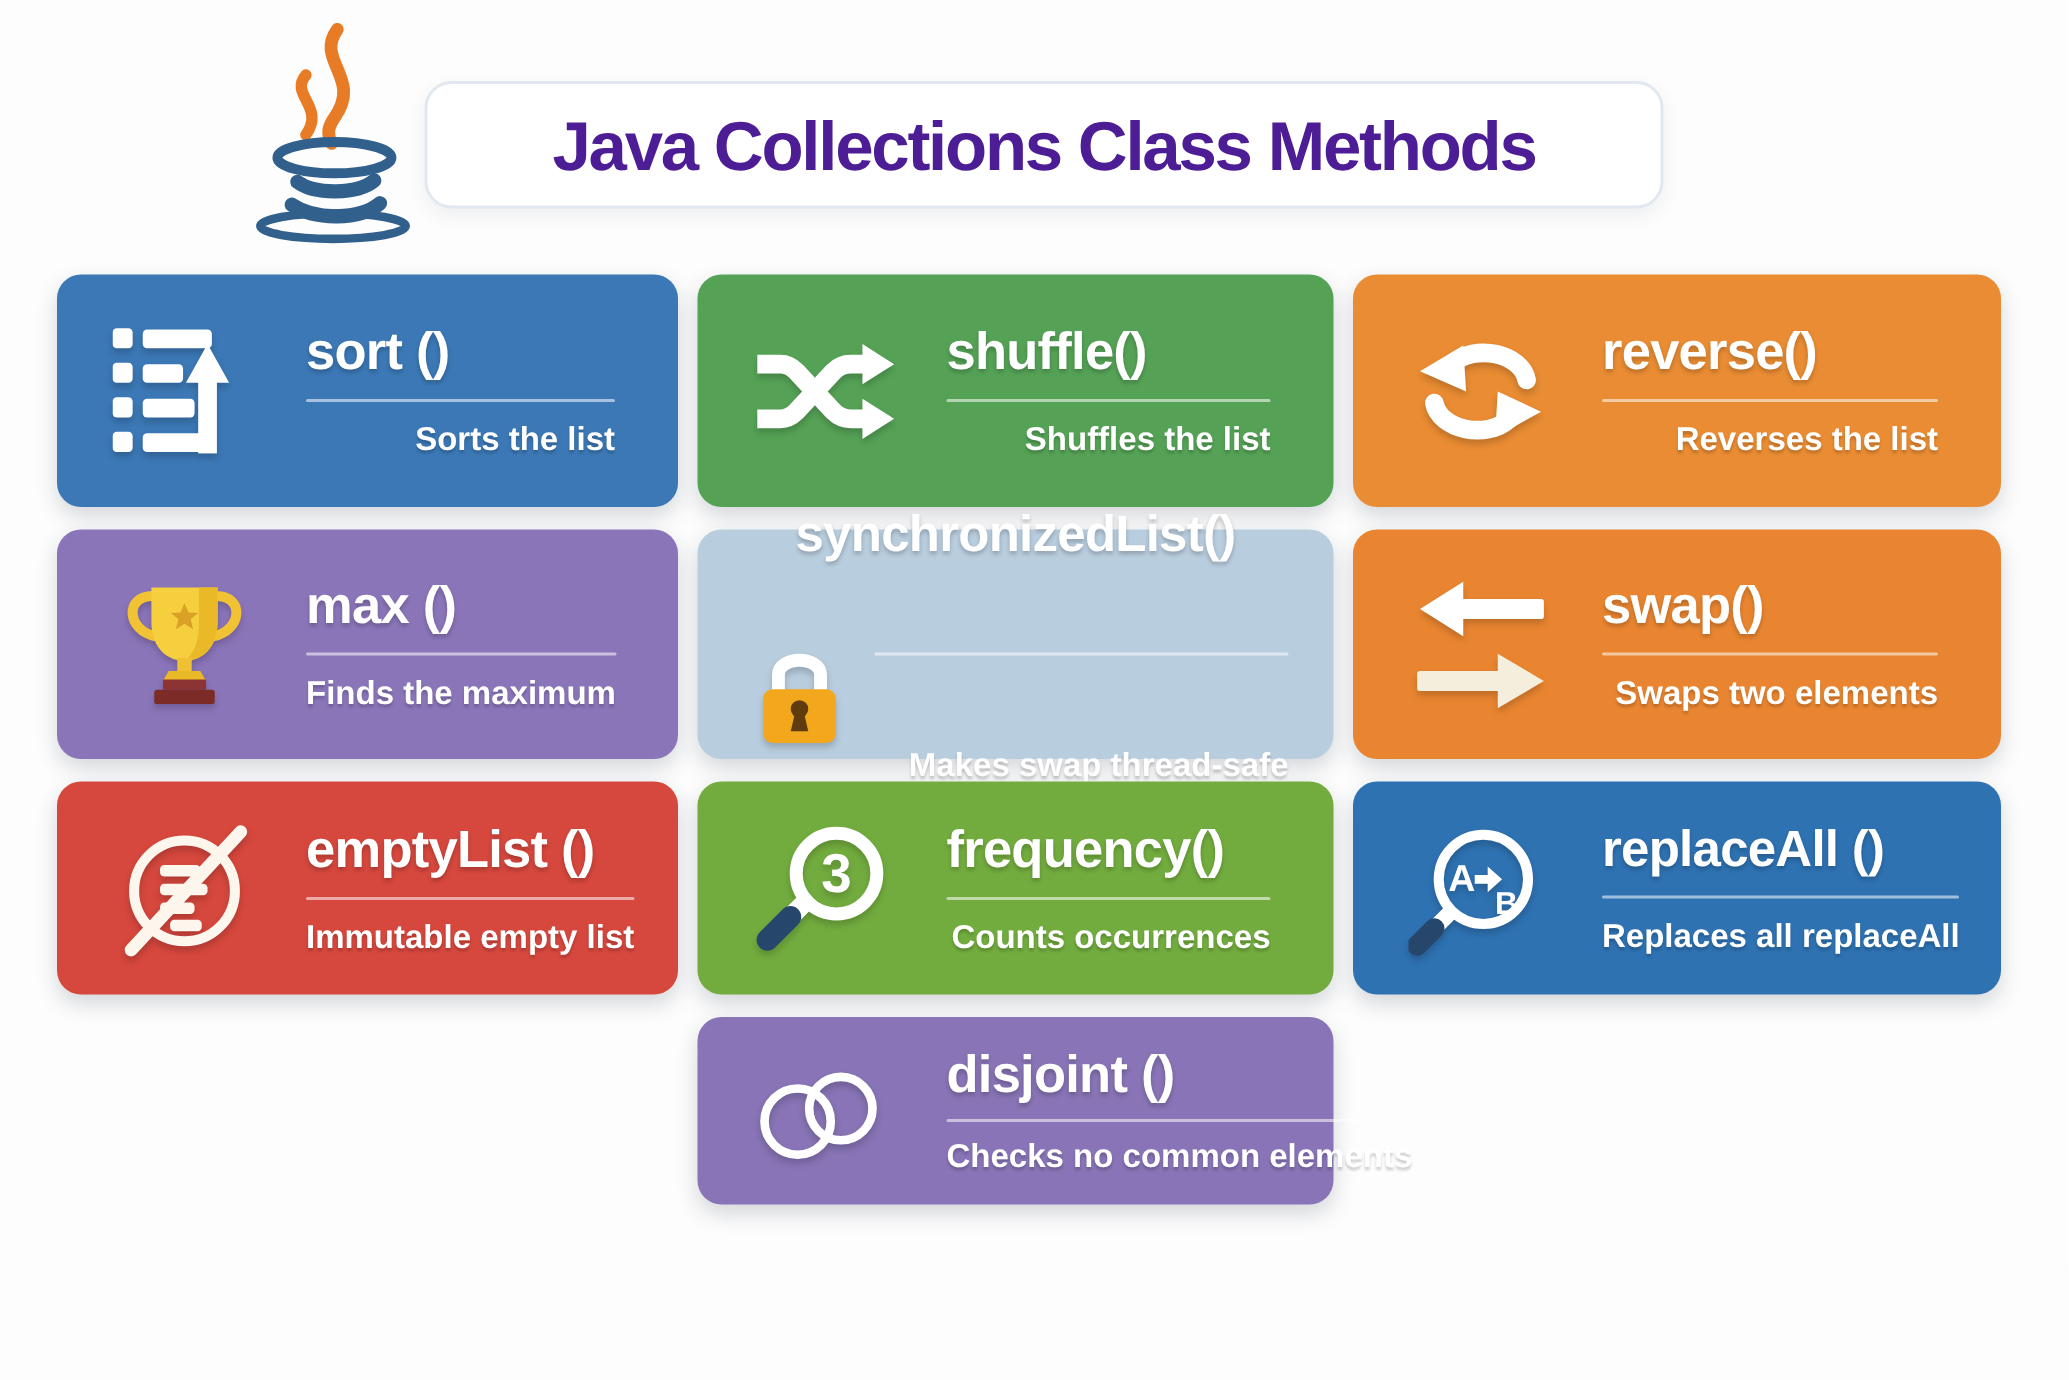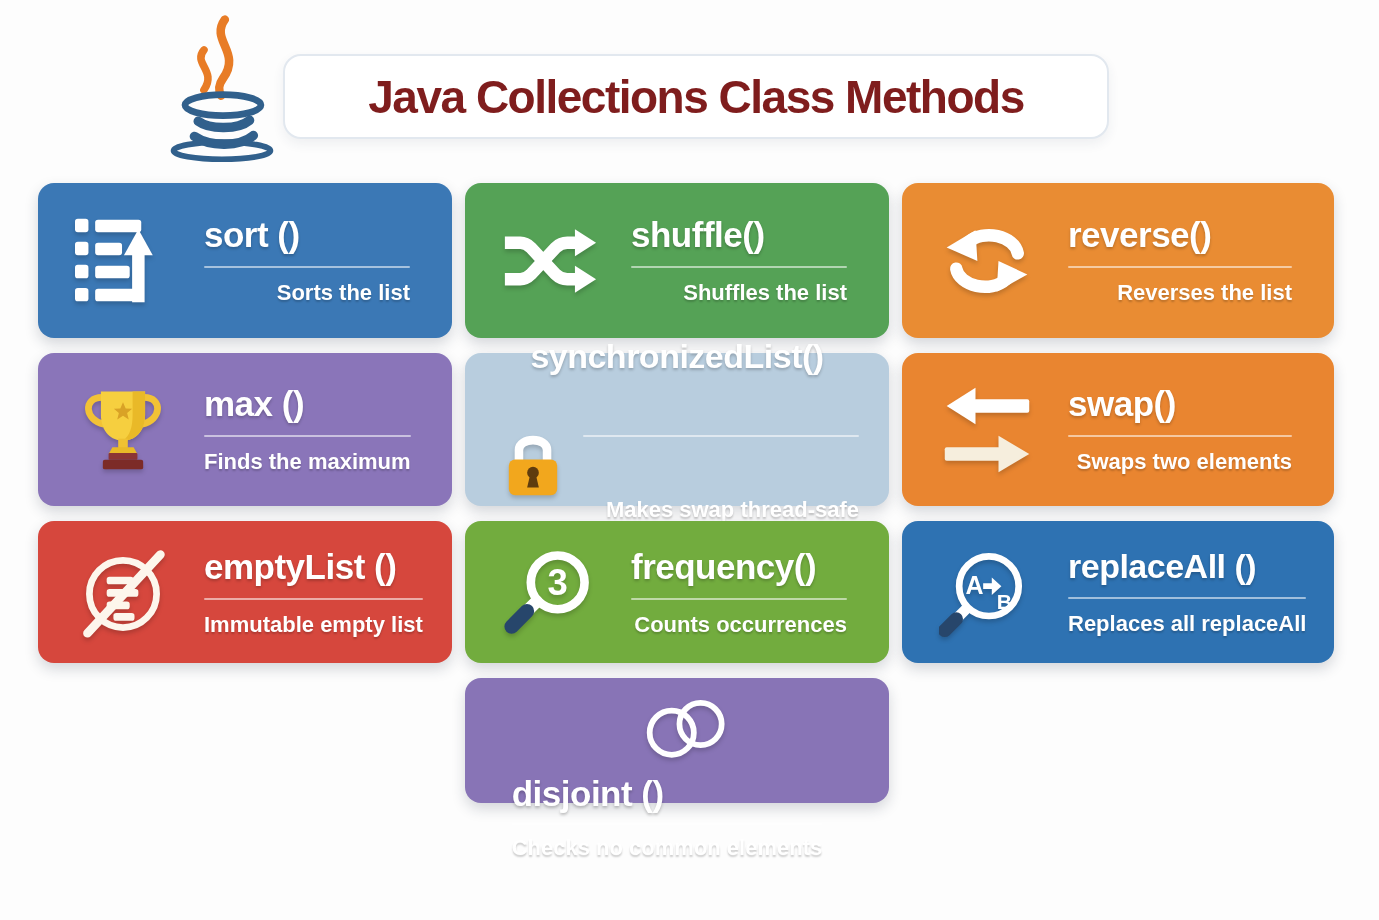--- a/index.html
+++ b/index.html
@@ -8,21 +8,21 @@
 
   
   .java-logo { position:absolute; left:158px; top:12px; width:128px; height:152px; }
   .title-box {
     position:absolute; left:283px; top:54px; width:826px; height:85px;
     background:#ffffff; border:2px solid #e2e8ef; border-radius:18px;
     box-shadow:0 5px 12px rgba(40,60,90,.07);
     display:flex; align-items:center; justify-content:center;
   }
   .title-box h1 {
-    font-size:46px; font-weight:bold; color:#7f1d1d; letter-spacing:-1.5px;
+    font-size:46px; font-weight:bold; color:#4c1d95; letter-spacing:-1.5px;
     white-space:nowrap;
   }
 
   
   .grid {
     position:absolute; left:38px; top:183px; width:1297px;
     display:grid;
     grid-template-columns:414px 424px 432px;
     grid-template-rows:155px 153px 142px 125px;
     column-gap:13px; row-gap:15px;
@@ -242,21 +242,21 @@
           <text x="68" y="68" text-anchor="middle" font-family="Liberation Sans, sans-serif" font-size="22" font-weight="bold" fill="#ffffff">B</text>
         </svg>
       </div>
       <div class="text-col">
         <div class="method">replaceAll ()</div>
         <div class="divider"></div>
         <div class="desc">Replaces all replaceAll</div>
       </div>
     </div>
 
-    <div class="card row4" style="grid-area: 4 / 2; background: rgb(136, 116, 182); flex-direction: column;">
+    <div class="card row4" style="grid-area: 4 / 2; background: rgb(136, 116, 182);">
       <div class="icon-box">
         <svg viewBox="0 0 100 100">
           <circle cx="31" cy="57" r="23" stroke="#ffffff" stroke-width="6" fill="none"></circle>
           <circle cx="61" cy="48" r="22" stroke="#ffffff" stroke-width="6" fill="none"></circle>
         </svg>
       </div>
       <div class="text-col">
         <div class="method">disjoint ()</div>
         <div class="divider"></div>
         <div class="desc">Checks no common elements</div>

